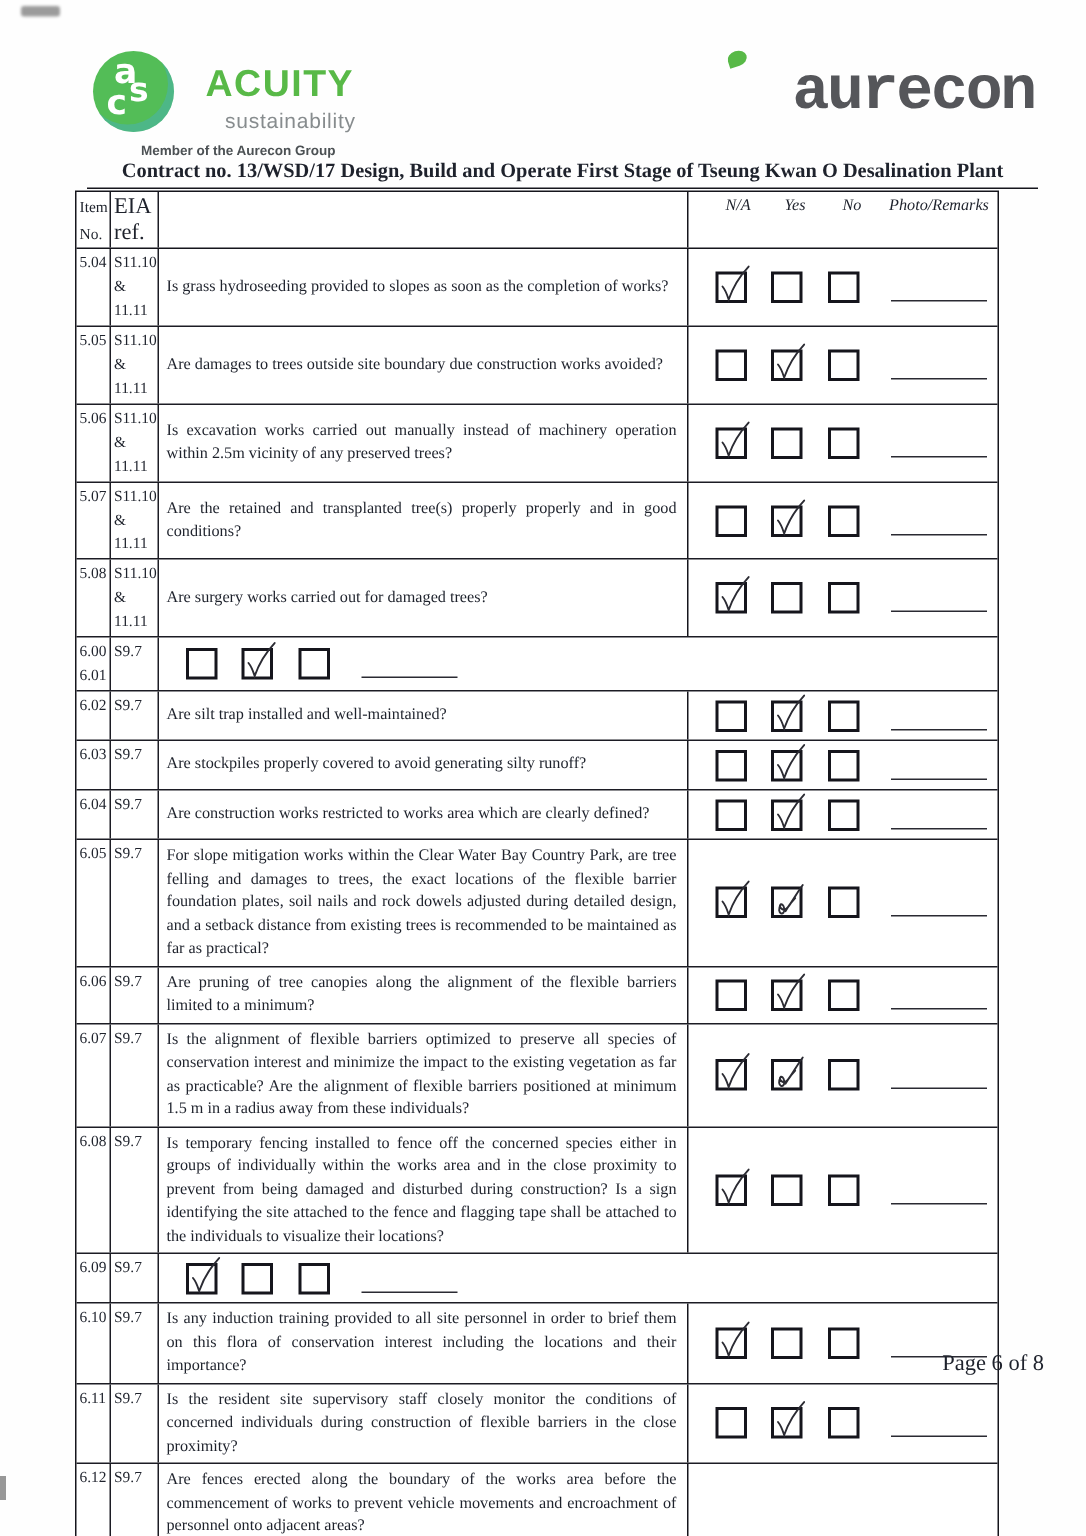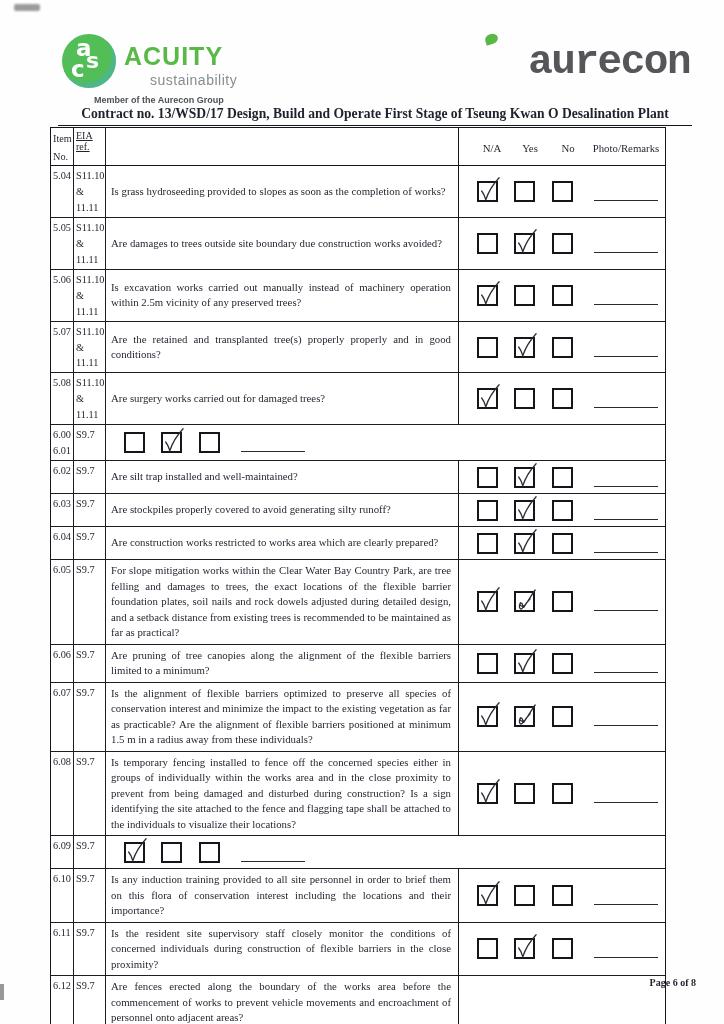--- a/index.html
+++ b/index.html
@@ -18,21 +18,21 @@
   .monogram{
     position:absolute;left:0;top:0;width:54px;height:54px;border-radius:50%;
     background:#53bd57;box-shadow:inset -4px -5px 0 rgba(70,175,195,.45);
     font-family:"DejaVu Sans", sans-serif;color:#fff;font-weight:bold;
   }
   .monogram span{position:absolute;line-height:1;}
   .m-a{left:14px;top:3px;font-size:23px;}
   .m-s{left:24px;top:16px;font-size:22px;}
   .m-c{left:9px;top:24px;font-size:23px;}
   .acuity-name{
-    position:absolute;left:62px;top:8px;font-family:"Liberation Sans", sans-serif;
+    position:absolute;left:75px;top:8px;font-family:"Liberation Sans", sans-serif;
     font-size:25px;font-weight:bold;letter-spacing:1px;color:#58b947;
   }
   .acuity-tagline{
     position:absolute;left:88px;top:38px;font-family:"Liberation Sans", sans-serif;
     font-size:14px;color:#878c8e;letter-spacing:.5px;
   }
   .member-line{
     position:absolute;left:32px;top:61px;font-family:"Liberation Sans", sans-serif;
     font-size:9px;font-weight:bold;color:#4c5154;
   }
@@ -75,29 +75,29 @@
   .box.b-yes{margin-right:17px;}
   .mark{position:absolute;left:-1px;top:-3px;width:22px;height:22px;overflow:visible;}
   .remark-line{
     flex:0 0 auto;margin-left:21px;width:64px;height:0;border-bottom:1.6px solid #2a2a32;
     transform:translateY(9px);
   }
 
   
   .thead{display:flex;border-bottom:1.8px solid #15151c;min-height:33px;box-sizing:border-box;}
   .h-item{width:23px;border-right:1.4px solid #1c1c24;font-size:10.3px;padding:2px 1px 0 2px;white-space:pre-line;line-height:1.7;box-sizing:border-box;}
-  .h-eia{width:32px;border-right:1.4px solid #1c1c24;font-size:10px;padding:2px 1px 0 2px;box-sizing:border-box;text-decoration:underline;}
+  .h-eia{width:32px;border-right:1.4px solid #1c1c24;font-size:15px;padding:2px 1px 0 2px;box-sizing:border-box;}
   .h-q{flex:1;border-right:1.6px solid #15151c;box-sizing:border-box;}
-  .h-checks{width:206px;display:flex;align-items:center;padding:3px 0 0 14px;font-size:10.8px;box-sizing:border-box;}
+  .h-checks{width:206px;display:flex;align-items:flex-start;padding:3px 0 0 14px;font-size:10.8px;box-sizing:border-box;font-style:italic;}
   .h-slot{width:38px;text-align:center;flex:0 0 auto;}
   .h-remarks{flex:1;text-align:center;}
 
   
   .page-number{
-    position:absolute;right:28px;top:977px;font-size:10px;font-weight:bold;
+    position:absolute;right:28px;top:901px;font-size:15px;font-weight:normal;
   }
 </style>
 </head>
 <body>
 
 <div class="page">
 
   <div class="artifact-top"></div>
   <div class="artifact-left"></div>
 
@@ -286,21 +286,21 @@
       <span class="box b-no"></span>
       <span class="remark-line"></span>
     </div>
   </div>
 
   <div class="trow">
     <div class="cell c-item">6.04</div>
     <div class="cell c-eia">S9.7</div>
     <div class="cell c-q">
 
-      <div class="q-text">Are construction works restricted to works area which are clearly prepared?</div>
+      <div class="q-text">Are construction works restricted to works area which are clearly defined?</div>
     </div>
     <div class="cell c-checks">
       <span class="box b-na"></span>
       <span class="box b-yes">
               <svg viewBox="0 0 24 24" class="mark">
                 <path d="M4 12 C6.5 15 7.5 18.5 8.5 21.5 C11 14 16 5 23 -2.5" fill="none" stroke="#2b2b33" stroke-width="1.4" stroke-linecap="round"></path>
               </svg>
             </span>
       <span class="box b-no"></span>
       <span class="remark-line"></span>

